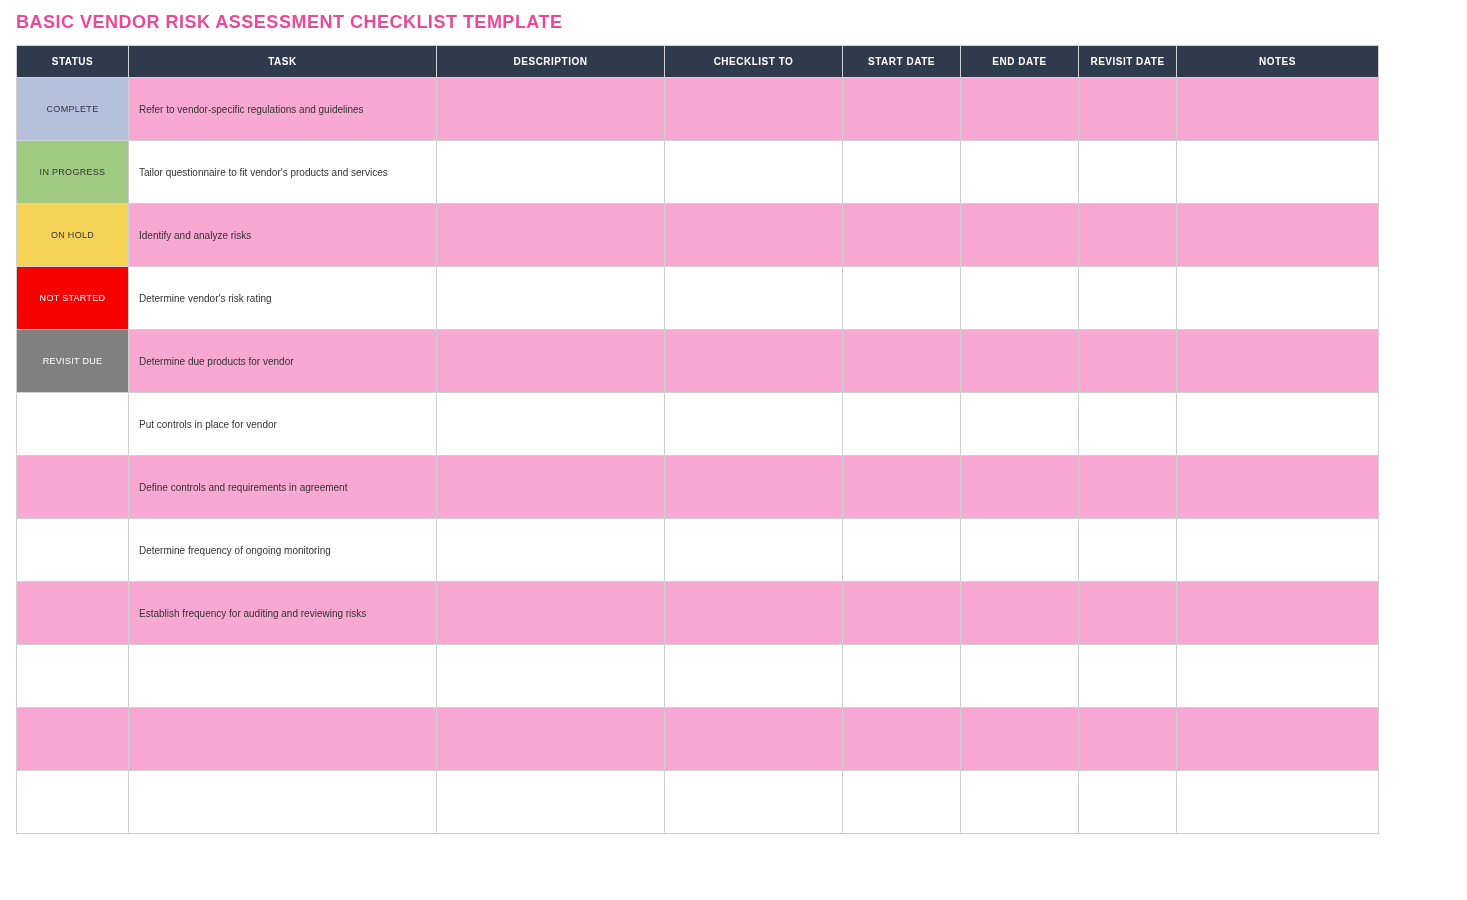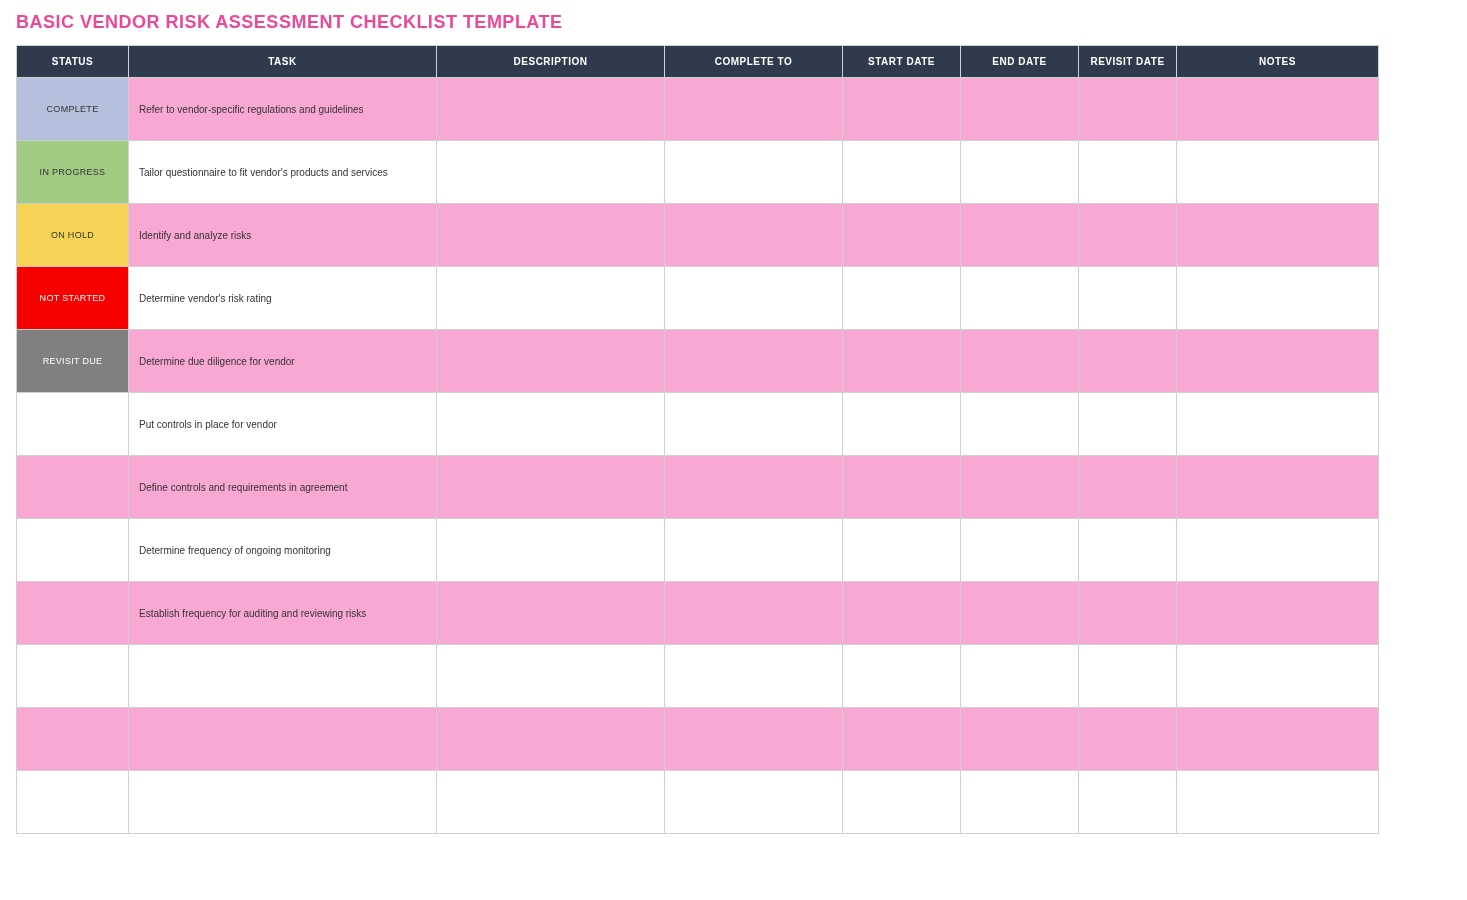--- a/index.html
+++ b/index.html
@@ -78,21 +78,21 @@
     <col class="col-start">
       <col class="col-end">
       <col class="col-revisit">
       <col class="col-notes">
   </colgroup>
   <thead>
     <tr>
       <th>STATUS</th>
       <th>TASK</th>
       <th>DESCRIPTION</th>
-      <th>COMPLETE TO</th>
+      <th>CHECKLIST TO</th>
       <th>START DATE</th>
       <th>END DATE</th>
       <th>REVISIT DATE</th>
       <th>NOTES</th>
     </tr>
   </thead>
   <tbody id="tbody">
       <tr class="alt">
         <td class="status-cell status-complete">COMPLETE</td>
         <td>Refer to vendor-specific regulations and guidelines</td>
@@ -128,21 +128,21 @@
         <td>Determine vendor's risk rating</td>
         <td></td>
         <td></td>
         <td></td>
         <td></td>
         <td></td>
         <td></td>
       </tr>
       <tr class="alt">
         <td class="status-cell status-revisitdue">REVISIT DUE</td>
-        <td>Determine due diligence for vendor</td>
+        <td>Determine due products for vendor</td>
         <td></td>
         <td></td>
         <td></td>
         <td></td>
         <td></td>
         <td></td>
       </tr>
       <tr class="plain">
         <td class="status-cell"></td>
         <td>Put controls in place for vendor</td>

